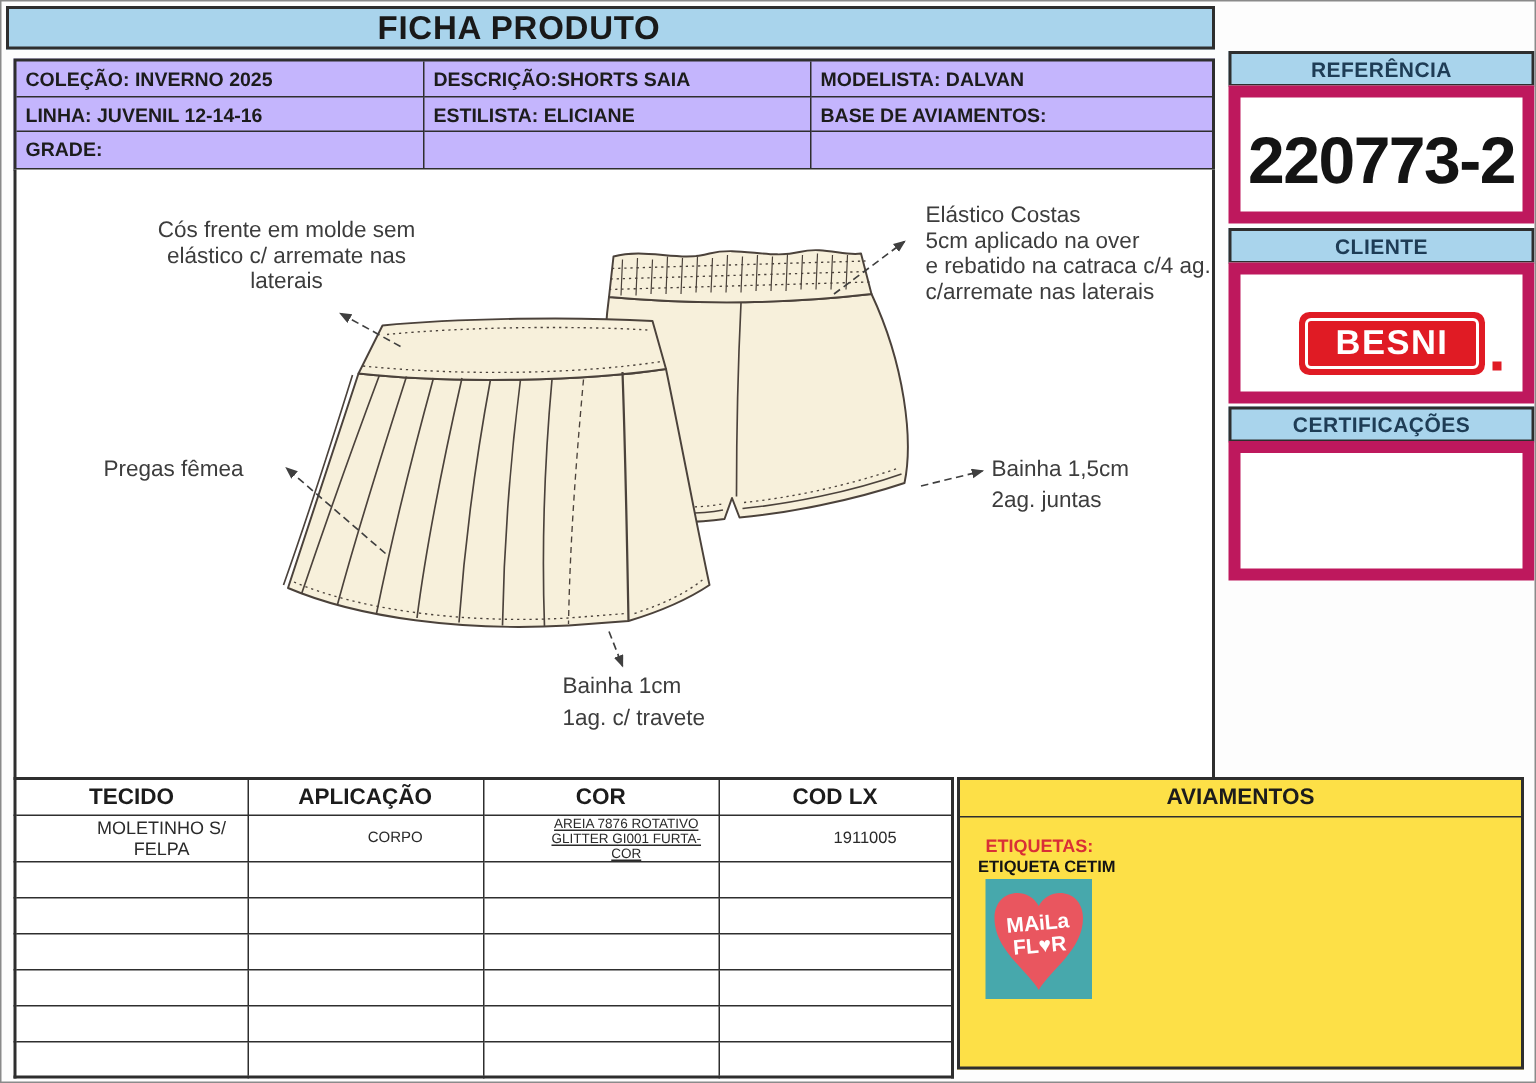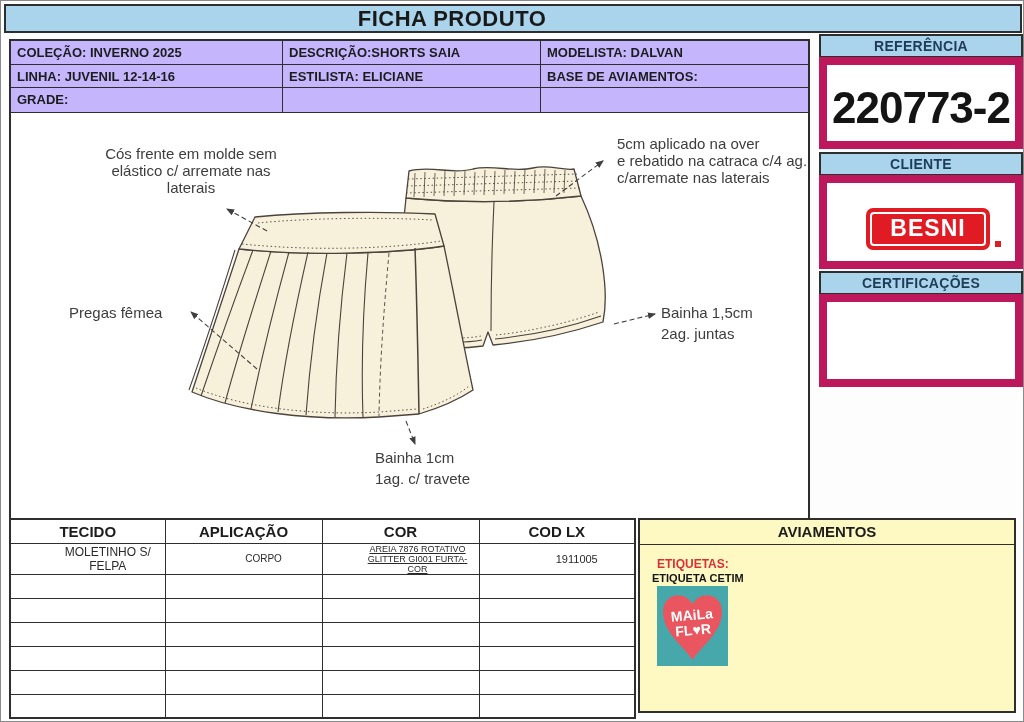--- a/index.html
+++ b/index.html
@@ -1,21 +1,21 @@
 <!DOCTYPE html>
 <html><head>
 <meta charset="utf-8">
 <style>
   * { box-sizing: border-box; margin: 0; padding: 0; }
   html,body { width:1024px; height:722px; }
   body { font-family:"Liberation Sans", sans-serif; background:#ffffff; }
   #page { position:relative; width:1024px; height:722px; background:#fdfdfd; border:1px solid #8a8a8a; overflow:hidden; }
 
   
-  .title-bar { position:absolute; left:3px; top:3px; width:1018px; height:29px;
+  .title-bar { position:absolute; left:3px; top:3px; width:806px; height:29px;
     background:#a9d4ec; border:2px solid #2e2e2e; text-align:center; padding-right:122px; }
   .title-bar span { font-size:22px; font-weight:bold; color:#191919; line-height:25px; letter-spacing:0.5px; }
 
   
   .header-table { position:absolute; left:8px; top:38px; width:801px; height:75px;
     border:2px solid #2e2e2e; display:grid;
     grid-template-columns:272px 258px 267px; grid-template-rows:1fr 1fr 1fr; background:#c4b5fd; }
   .ht-cell { border-right:1.5px solid #2e2e2e; border-bottom:1.5px solid #2e2e2e;
     font-size:13px; font-weight:bold; color:#1c1c1c; padding:4px 2px 0 6px; white-space:nowrap; overflow:hidden; }
   .ht-cell:nth-child(3n) { border-right:none; }
@@ -56,21 +56,21 @@
   .materials th { font-size:15px; font-weight:bold; color:#1c1c1c; height:24px; }
   .materials tr.row-data td { height:28px;padding-left:40px; }
   .materials tr.row-empty td { height:24px; }
   td.c-tecido { font-size:12px; color:#2a2a2a; }
   td.c-aplic  { font-size:10px; color:#2a2a2a; }
   td.c-cor    { font-size:9px;  line-height:10px; color:#2a2a2a; padding:0 6px;text-decoration:underline; }
   td.c-cod    { font-size:11px; color:#2a2a2a; }
 
   
   .aviamentos { position:absolute; left:637px; top:517px; width:378px; height:195px;
-    border:2px solid #2e2e2e; background:#fef9c3; }
+    border:2px solid #2e2e2e; background:#fde047; }
   .avi-header { height:25px; border-bottom:1.5px solid #2e2e2e; text-align:center;
     font-size:15px; font-weight:bold; color:#1c1c1c; line-height:23px; }
   .etq-label { position:absolute; left:17px; top:37px; font-size:12px; font-weight:bold; color:#d92f36; }
   .etq-value { position:absolute; left:12px; top:52px; font-size:11px; font-weight:bold; color:#141414; }
   .maila-logo { position:absolute; left:17px; top:66px; width:71px; height:80px; background:#47a8ac; }
   .maila-text { position:absolute; left:0; top:22px; width:71px; text-align:center;
     transform:rotate(-5deg); color:#ffffff; font-weight:bold; font-size:14px; line-height:15px; }
 
   
   .g  { fill:#f7f0db; stroke:#4b423b; stroke-width:1.3; stroke-linejoin:round; }
@@ -138,20 +138,21 @@
         <path class="leader" marker-end="url(#ah)" d="M395,308 L404,331"></path>
       </g>
     </svg>
 
     <div class="ann" id="ann-cos">
       <div>Cós frente em molde sem</div>
       <div>elástico c/ arremate nas</div>
       <div>laterais</div>
     </div>
     <div class="ann" id="ann-elastico">
+      <div>Elástico Costas</div>
       <div>5cm aplicado na over</div>
       <div>e rebatido na catraca c/4 ag.</div>
       <div>c/arremate nas laterais</div>
     </div>
     <div class="ann" id="ann-pregas">
       <div>Pregas fêmea</div>
     </div>
     <div class="ann" id="ann-bainha-costas">
       <div>Bainha 1,5cm</div>
       <div>2ag. juntas</div>

